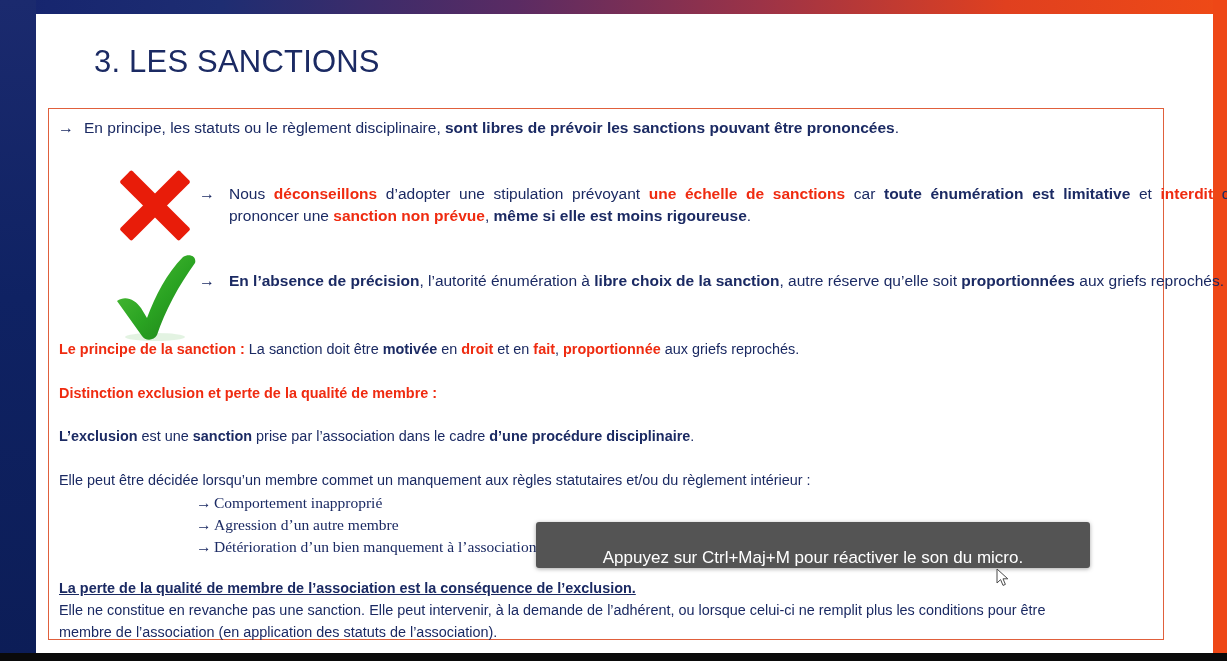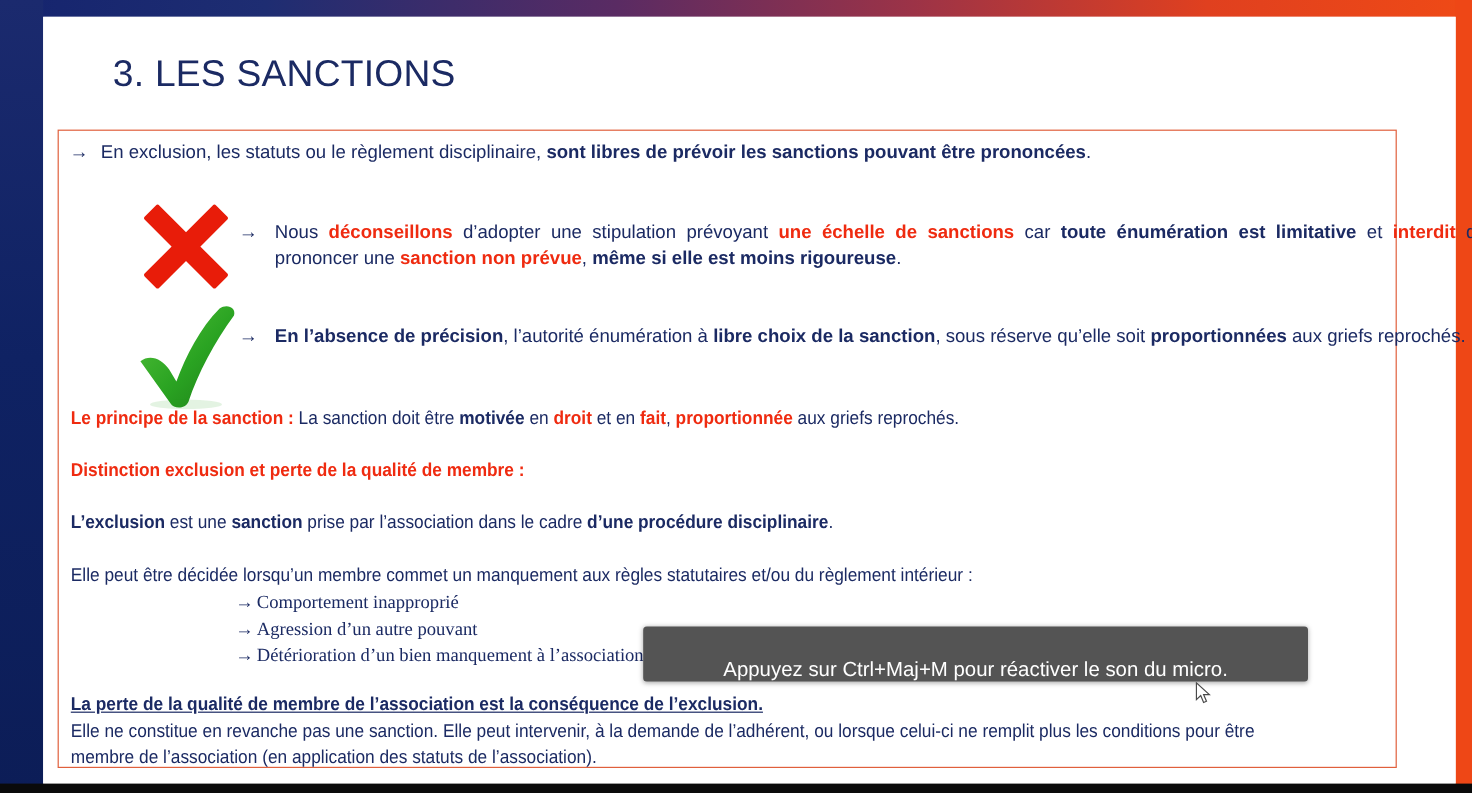--- a/index.html
+++ b/index.html
@@ -236,21 +236,21 @@
   <div class="frame-left"></div>
   <div class="frame-right"></div>
 
   <div id="slide">
 
     <div class="slide-title">3. LES SANCTIONS</div>
 
     <div class="content-box">
 
       <div class="top-bullet">
-        <span class="arrow-g">→</span><span><span>En exclusion, les statuts ou le règlement disciplinaire, </span><span class="b">sont libres de prévoir les sanctions pouvant être prononcées</span><span>.</span></span>
+        <span class="arrow-g">→</span><span><span>En principe, les statuts ou le règlement disciplinaire, </span><span class="b">sont libres de prévoir les sanctions pouvant être prononcées</span><span>.</span></span>
       </div>
 
       <div class="icon-x">
         <span class="a"></span>
         <span class="b2"></span>
       </div>
 
       <div class="arrow-para" id="para-x">
         <span class="ar">→</span>
         <span class="body"><span>Nous </span><span class="rd">déconseillons</span><span> d’adopter une stipulation prévoyant </span><span class="rd">une échelle de sanctions</span><span> car </span><span class="b">toute énumération est limitative</span><span> et </span><span class="rd">interdit</span><span> de prononcer une </span><span class="rd">sanction non prévue</span><span>, </span><span class="b">même si elle est moins rigoureuse</span><span>.</span></span>
@@ -265,34 +265,34 @@
               <stop offset="100%" stop-color="#1d7d18"></stop>
             </linearGradient>
           </defs>
           <path d="M10 50 C18 44 28 48 34 57 L40 67 C48 45 60 22 76 6 C82 2 90 5 88 12 C72 34 58 60 50 84 C47 90 38 90 35 85 Z" fill="url(#gchk)"></path>
           <ellipse cx="48" cy="86" rx="30" ry="4" fill="#2aa322" opacity="0.13"></ellipse>
         </svg>
       </div>
 
       <div class="arrow-para" id="para-check">
         <span class="ar">→</span>
-        <span class="body"><span class="b">En l’absence de précision</span><span>, l’autorité énumération à </span><span class="b">libre choix de la sanction</span><span>, sous réserve qu’elle soit </span><span class="b">proportionnées</span><span> aux griefs reprochés.</span></span>
+        <span class="body"><span class="b">En l’absence de précision</span><span>, l’autorité énumération à </span><span class="b">libre choix de la sanction</span><span>, autre réserve qu’elle soit </span><span class="b">proportionnées</span><span> aux griefs reprochés.</span></span>
       </div>
 
       <div class="narrow-block" id="line-principe"><span class="rd">Le principe de la sanction :</span><span> La sanction doit être </span><span class="b">motivée</span><span> en </span><span class="rd">droit</span><span> et en </span><span class="rd">fait</span><span>, </span><span class="rd">proportionnée</span><span> aux griefs reprochés.</span></div>
       <div class="narrow-block" id="line-distinction"><span class="rd">Distinction exclusion et perte de la qualité de membre :</span></div>
       <div class="narrow-block" id="line-exclusion"><span class="b">L’exclusion</span><span> est une </span><span class="b">sanction</span><span> prise par l’association dans le cadre </span><span class="b">d’une procédure disciplinaire</span><span>.</span></div>
       <div class="narrow-block" id="line-elle-peut"><span>Elle peut être décidée lorsqu’un membre commet un manquement aux règles statutaires et/ou du règlement intérieur :</span></div>
 
       <div class="sub-list">
         <div>
           <span class="ar">→</span><span>Comportement inapproprié</span>
         </div>
         <div>
-          <span class="ar">→</span><span>Agression d’un autre pouvant</span>
+          <span class="ar">→</span><span>Agression d’un autre membre</span>
         </div>
         <div>
           <span class="ar">→</span><span>Détérioration d’un bien manquement à l’association</span>
         </div>
       </div>
 
       <div id="block-perte">
         <div class="hdr">La perte de la qualité de membre de l’association est la conséquence de l’exclusion.</div>
         <div>Elle ne constitue en revanche pas une sanction. Elle peut intervenir, à la demande de l’adhérent, ou lorsque celui-ci ne remplit plus les conditions pour être membre de l’association (en application des statuts de l’association).</div>
       </div>

